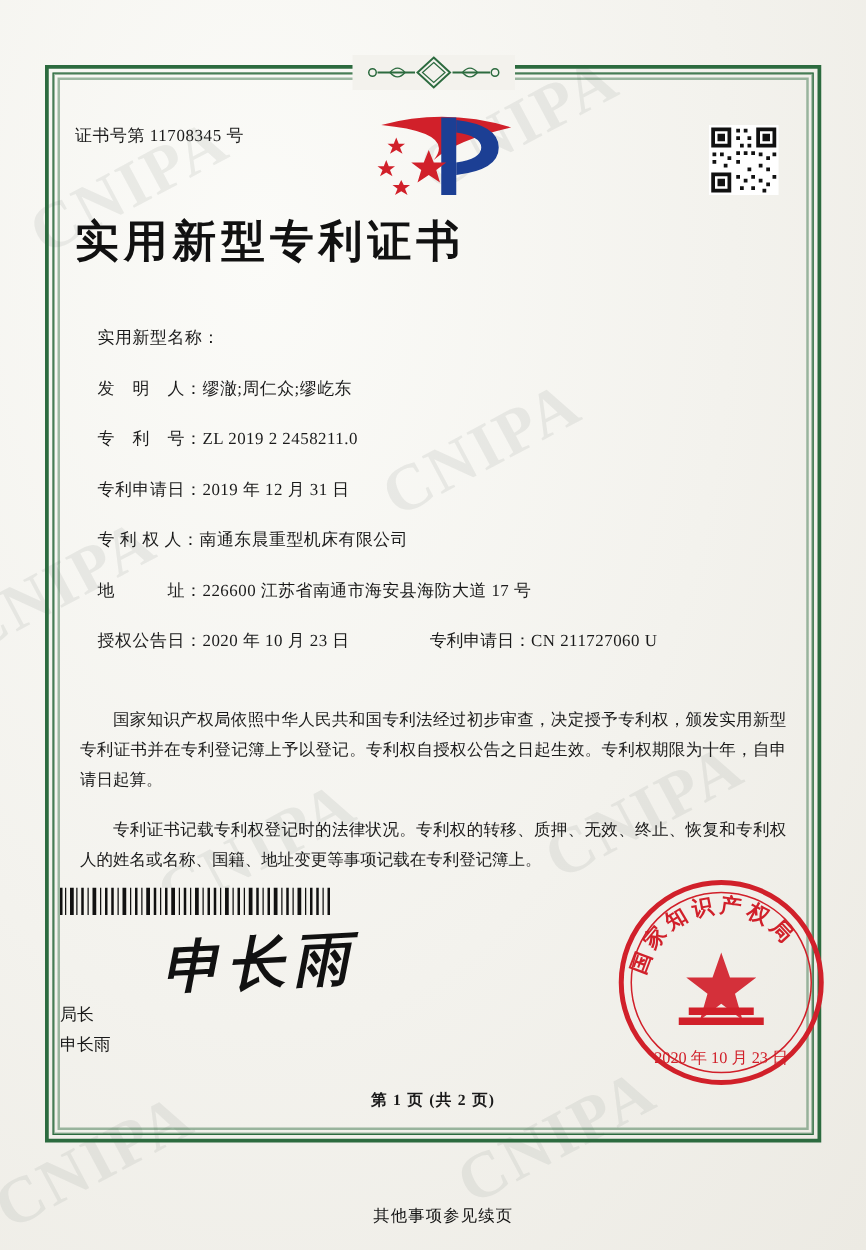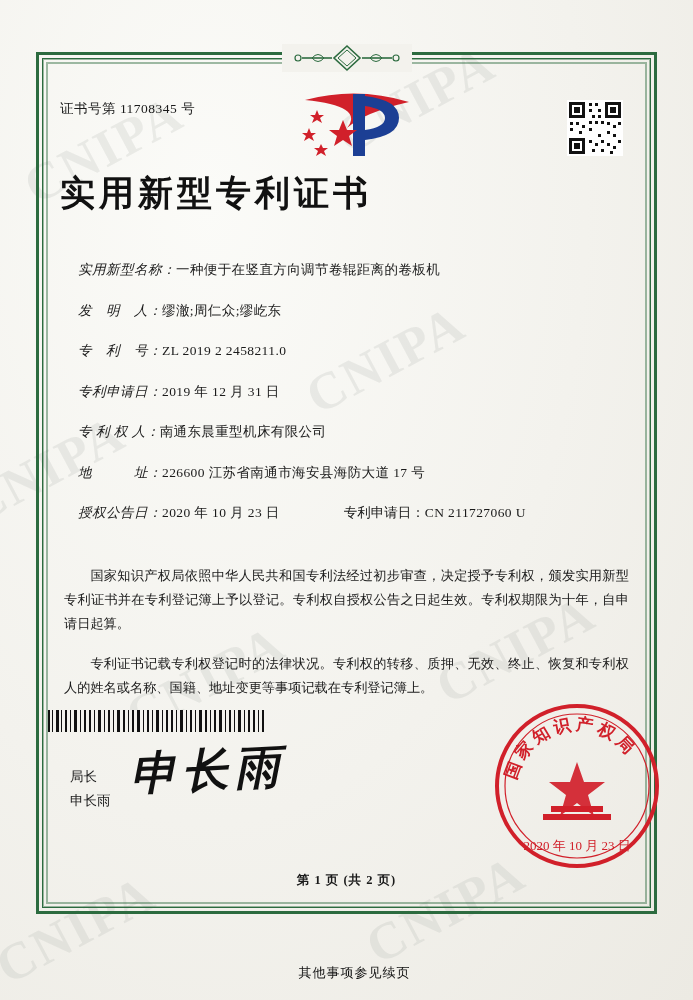--- a/index.html
+++ b/index.html
@@ -118,21 +118,20 @@
     line-height: 1;
   }
   .field-row {
     display: flex;
     align-items: baseline;
     margin-bottom: 27px;
   }
   .flabel {
     white-space: pre;
     letter-spacing: 0.5px;
-    font-style: italic;
   }
   .fvalue {
     letter-spacing: 0.4px;
   }
   .inline-label { margin-left: 64px; white-space: pre; }
 
   .para {
     margin-top: 44px;
     font-size: 13.2px;
     line-height: 1.85;
@@ -146,24 +145,23 @@
   .barcode {
     position: absolute;
     left: 48px;
     top: 710px;
     width: 216px;
     height: 22px;
   }
   .sig-block {
     position: absolute;
     left: 48px;
-    top: 765px;
+    top: 800px;
     font-size: 13.5px;
     line-height: 1.75;
-    padding-left: 22px;
   }
   .handwriting {
     position: absolute;
     left: 130px;
     top: 740px;
     font-family: "Liberation Serif", serif;
     font-size: 46px;
     font-style: italic;
     font-weight: bold;
     letter-spacing: 6px;
@@ -292,21 +290,20 @@
       <span>证书号第</span>
       <span>11708345</span>
       <span>号</span>
     </div>
 
     <div class="doc-title">实用新型专利证书</div>
 
     <div class="fields">
       <div class="field-row">
         <span class="flabel">实用新型名称：</span>
-        <span class="fvalue">一种便于在竖直方向调节卷辊距离的卷板机</span>
       </div>
       <div class="field-row">
         <span class="flabel">发　明　人：</span>
         <span class="fvalue">缪澈;周仁众;缪屹东</span>
       </div>
       <div class="field-row">
         <span class="flabel">专　利　号：</span>
         <span class="fvalue">ZL 2019 2 2458211.0</span>
       </div>
       <div class="field-row">

